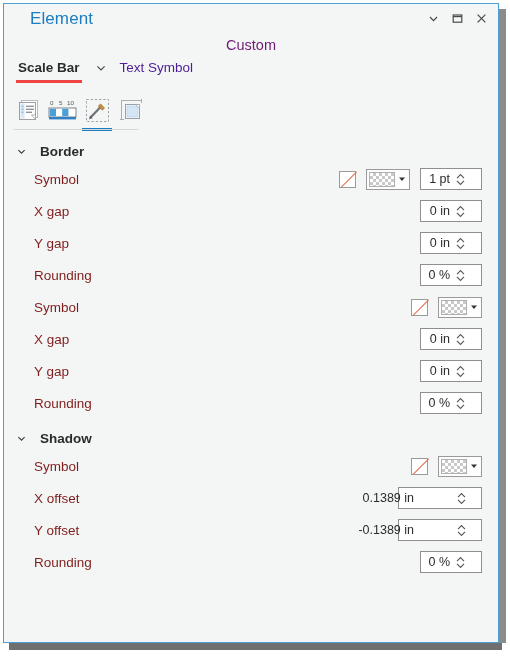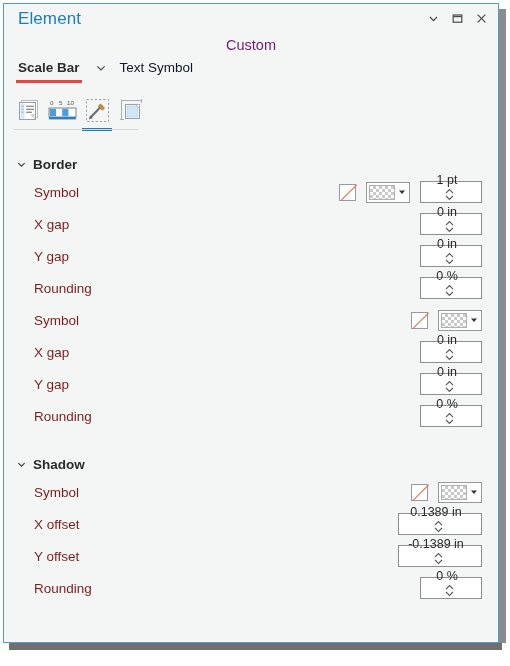--- a/index.html
+++ b/index.html
@@ -45,21 +45,21 @@
   }
 
   
   #titlebar {
     position: relative;
     height: 30px;
     background: #f4f6f6;
   }
   #panel-title {
     position: absolute;
-    left: 14px; top: 5px;
+    left: 26px; top: 5px;
     font-size: 17px;
     color: #1c7ec1;
     letter-spacing: 0.1px;
   }
   .win-btns {
     position: absolute;
     right: 6px; top: 4px;
     display: flex;
     align-items: center;
     gap: 2px;
@@ -94,21 +94,21 @@
     color: #2b2b2b;
     padding: 0 2px 5px 2px;
     position: relative;
     cursor: default;
   }
   .tab.active {
     font-weight: bold;
     border-bottom: 3px solid #ef4444;
   }
   .tab.inactive {
-    color: #0f172a;
+    color: #4c1d95;
     font-weight: normal;
   }
   #tab-dropdown {
     margin: 0 11px 0 13px;
     display: flex; align-items: center;
     padding-top: 2px;
     color: #4a4a4a;
     cursor: default;
   }
 
@@ -140,21 +140,22 @@
     width: 124px; height: 1px;
     background: #d6d6d6;
   }
 
   
   .section-header {
     display: flex;
     align-items: center;
     height: 24px;
     padding-left: 12px;
-    margin-top: 20px;
+    margin-top: 7px;
+    gap: 7px;
   }
   .section-chevron {
     margin-right: 6px;
     display: flex; align-items: center;
     color: #3c3c3c;
     cursor: default;
   }
   .section-title {
     font-size: 13.5px;
     font-weight: bold;
@@ -228,42 +229,41 @@
   
   .spin {
     height: 22px;
     border: 1px solid #8f8f8f;
     background: #ffffff;
     display: flex;
     align-items: center;
     justify-content: flex-end;
     padding: 0 14px 0 6px;
     cursor: text;
-    flex-direction: column;
   }
   .spin-val {
     font-size: 12.5px;
     color: #2b2b2b;
     text-align: right;
     white-space: nowrap;
   }
   .spin-arrows {
     width: 13px;
     margin-left: 4px;
     display: flex;
     flex-direction: column;
     align-items: center;
     justify-content: center;
     gap: 1px;
     cursor: default;
   }
   .spin-arrows svg { display: block; color: #555; }
 
   .w-narrow { width: 62px; }
-  .w-wide   { width: 84px; }
+  .w-wide   { width: 84px; gap: 38px; }
 </style>
 </head>
 <body>
 
 <div id="panel-shadow-right"></div>
 <div id="panel-shadow-bottom"></div>
 
 <div id="panel">
 
   <div id="titlebar">

